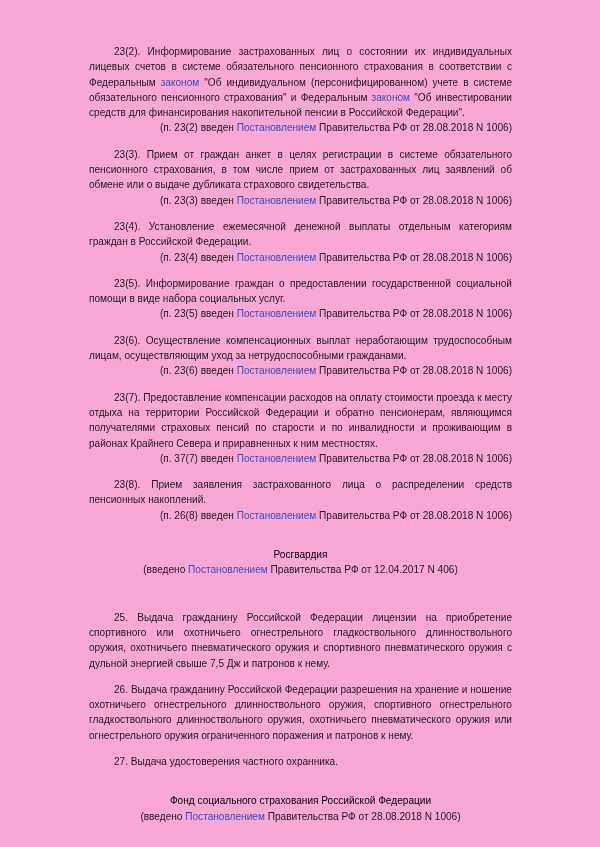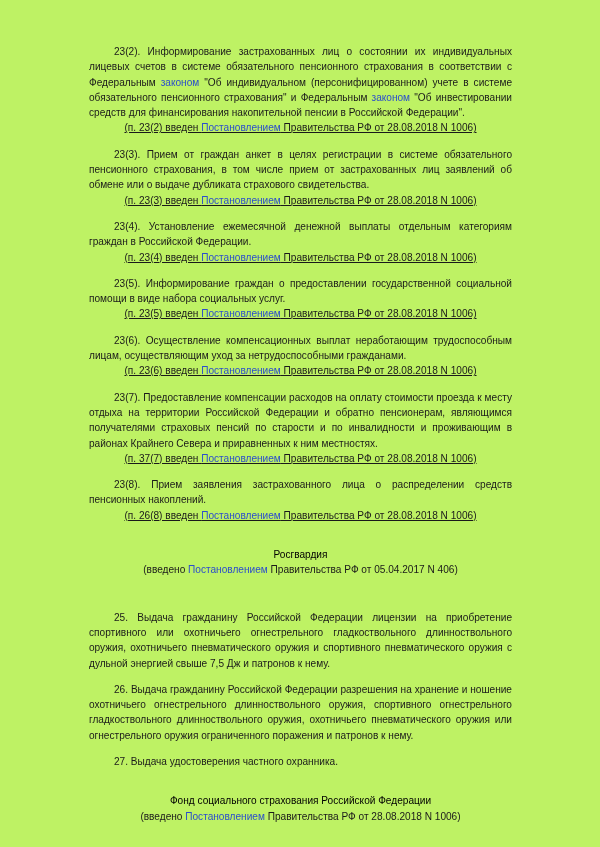--- a/index.html
+++ b/index.html
@@ -11,21 +11,21 @@
     width: 600px;
     height: 847px;
     font-family: "Liberation Sans", "DejaVu Sans", sans-serif;
     color: #000000;
     overflow: hidden;
   }
   #page {
     position: relative;
     width: 600px;
     height: 847px;
-    background: #bef264;
+    background: #f9a8d4;
     box-sizing: border-box;
     padding: 44px 88px 0 89px;
   }
   .doc-body {
     width: 423px;
   }
   p {
     margin: 0;
     padding: 0;
     font-size: 10.1px;
@@ -56,23 +56,22 @@
     line-height: 15.3px;
     color: #000000;
   }
   .hdr-sub {
     font-size: 10.1px;
     text-align: center;
     line-height: 15.3px;
     color: #1a1a1a;
   }
   .note {
-    text-align: center;
+    text-align: right;
     text-indent: 0;
-    text-decoration: underline;
   }
   span[data-bind] { white-space: pre-wrap; }
   .inline { display: inline; }
 </style>
 </head>
 <body>
 
 <div id="page">
   <div class="doc-body">
 
@@ -105,21 +104,21 @@
     <p class="note"><span class="inline" data-bind="document.blocks.5.note_prefix">(п. 37(7) введен </span><span class="lnk" data-bind="document.blocks.5.note_link">Постановлением</span><span class="inline" data-bind="document.blocks.5.note_suffix"> Правительства РФ от 28.08.2018 N 1006)</span></p>
 
     <div class="gap-para"></div>
 
     <p class="indent" data-bind="document.blocks.6.body">23(8). Прием заявления застрахованного лица о распределении средств пенсионных накоплений.</p>
     <p class="note"><span class="inline" data-bind="document.blocks.6.note_prefix">(п. 26(8) введен </span><span class="lnk" data-bind="document.blocks.6.note_link">Постановлением</span><span class="inline" data-bind="document.blocks.6.note_suffix"> Правительства РФ от 28.08.2018 N 1006)</span></p>
 
     <div class="gap-header"></div>
 
     <div class="hdr-title" data-bind="document.blocks.7.title">Росгвардия</div>
-    <div class="hdr-sub"><span class="inline" data-bind="document.blocks.7.sub_prefix">(введено </span><span class="lnk" data-bind="document.blocks.7.sub_link">Постановлением</span><span class="inline" data-bind="document.blocks.7.sub_suffix"> Правительства РФ от 05.04.2017 N 406)</span></div>
+    <div class="hdr-sub"><span class="inline" data-bind="document.blocks.7.sub_prefix">(введено </span><span class="lnk" data-bind="document.blocks.7.sub_link">Постановлением</span><span class="inline" data-bind="document.blocks.7.sub_suffix"> Правительства РФ от 12.04.2017 N 406)</span></div>
 
     <div class="gap-after-header"></div>
 
 
     <div class="gap-para"></div>
 
     <p class="indent" data-bind="document.blocks.9.body">25. Выдача гражданину Российской Федерации лицензии на приобретение спортивного или охотничьего огнестрельного гладкоствольного длинноствольного оружия, охотничьего пневматического оружия и спортивного пневматического оружия с дульной энергией свыше 7,5 Дж и патронов к нему.</p>
 
     <div class="gap-para"></div>
 

